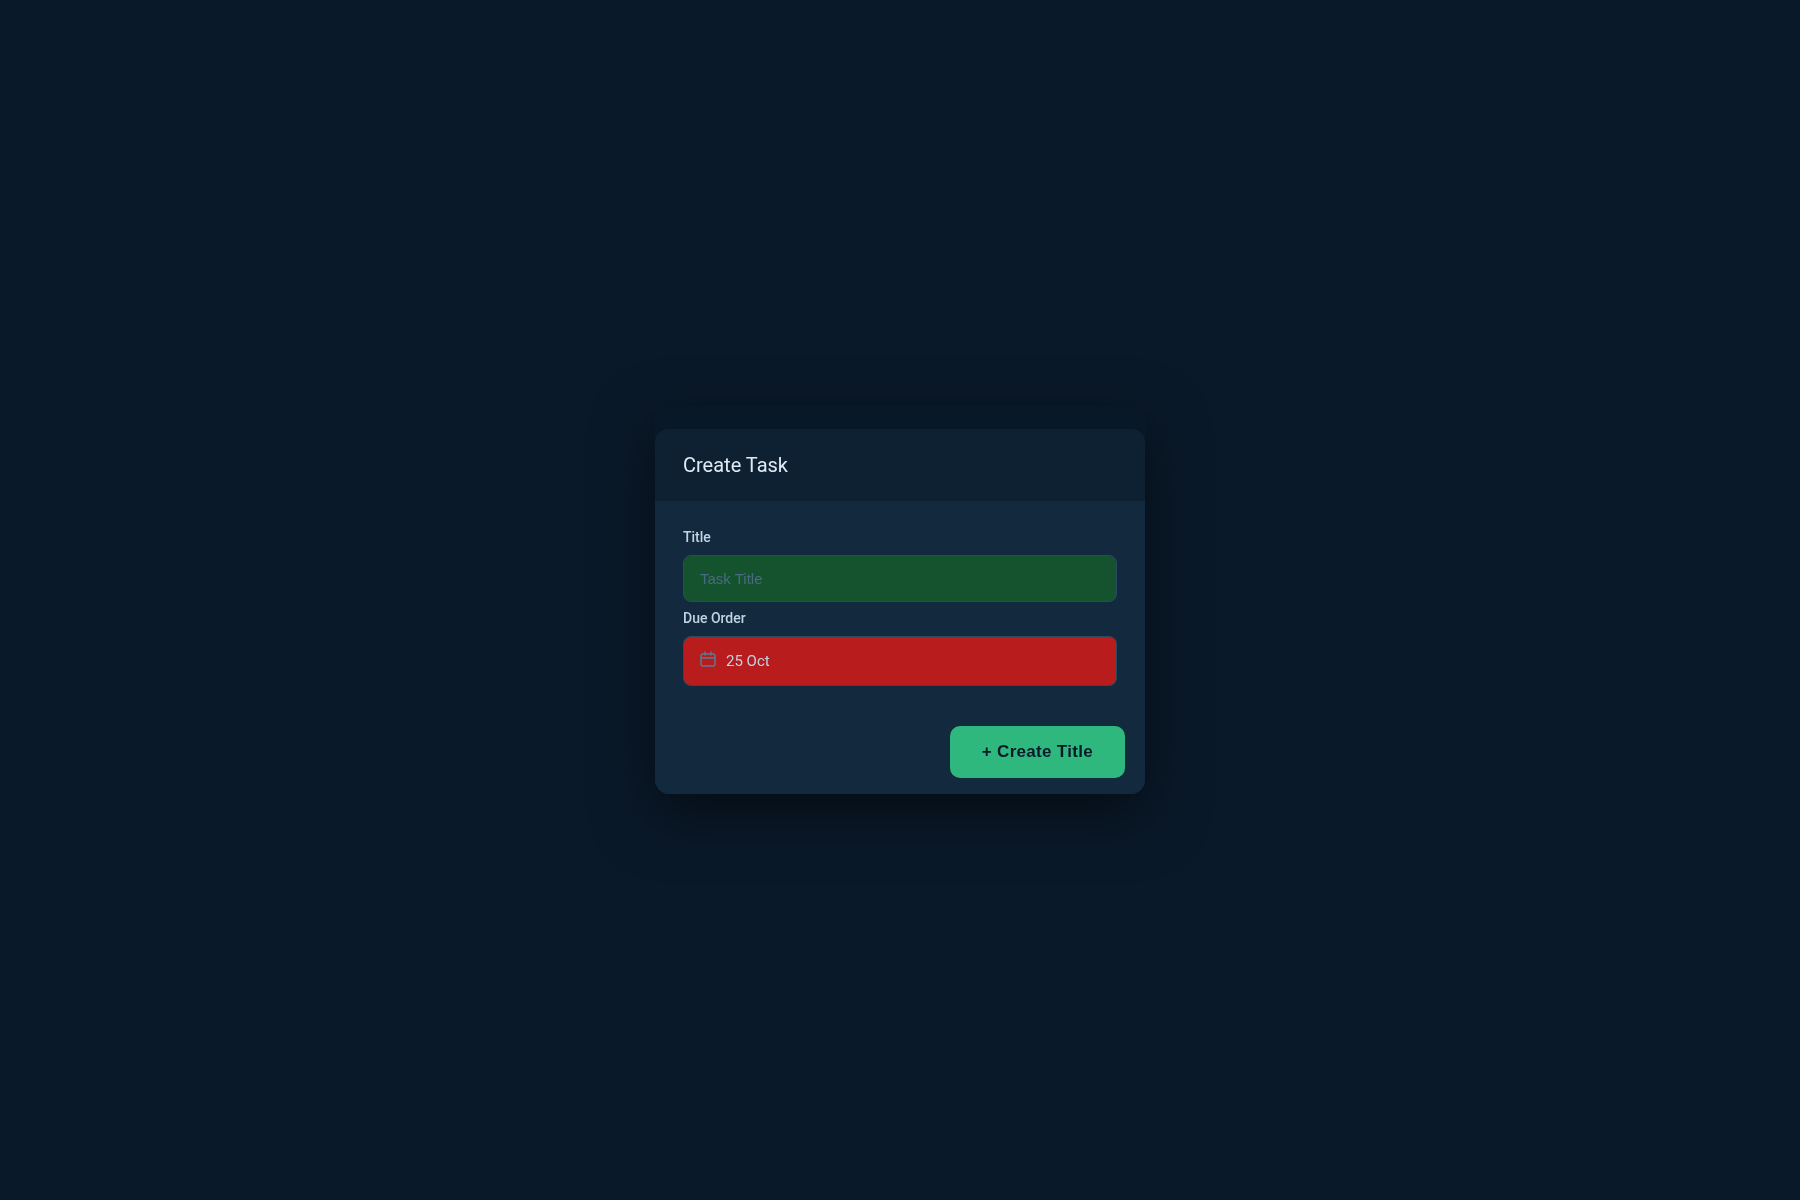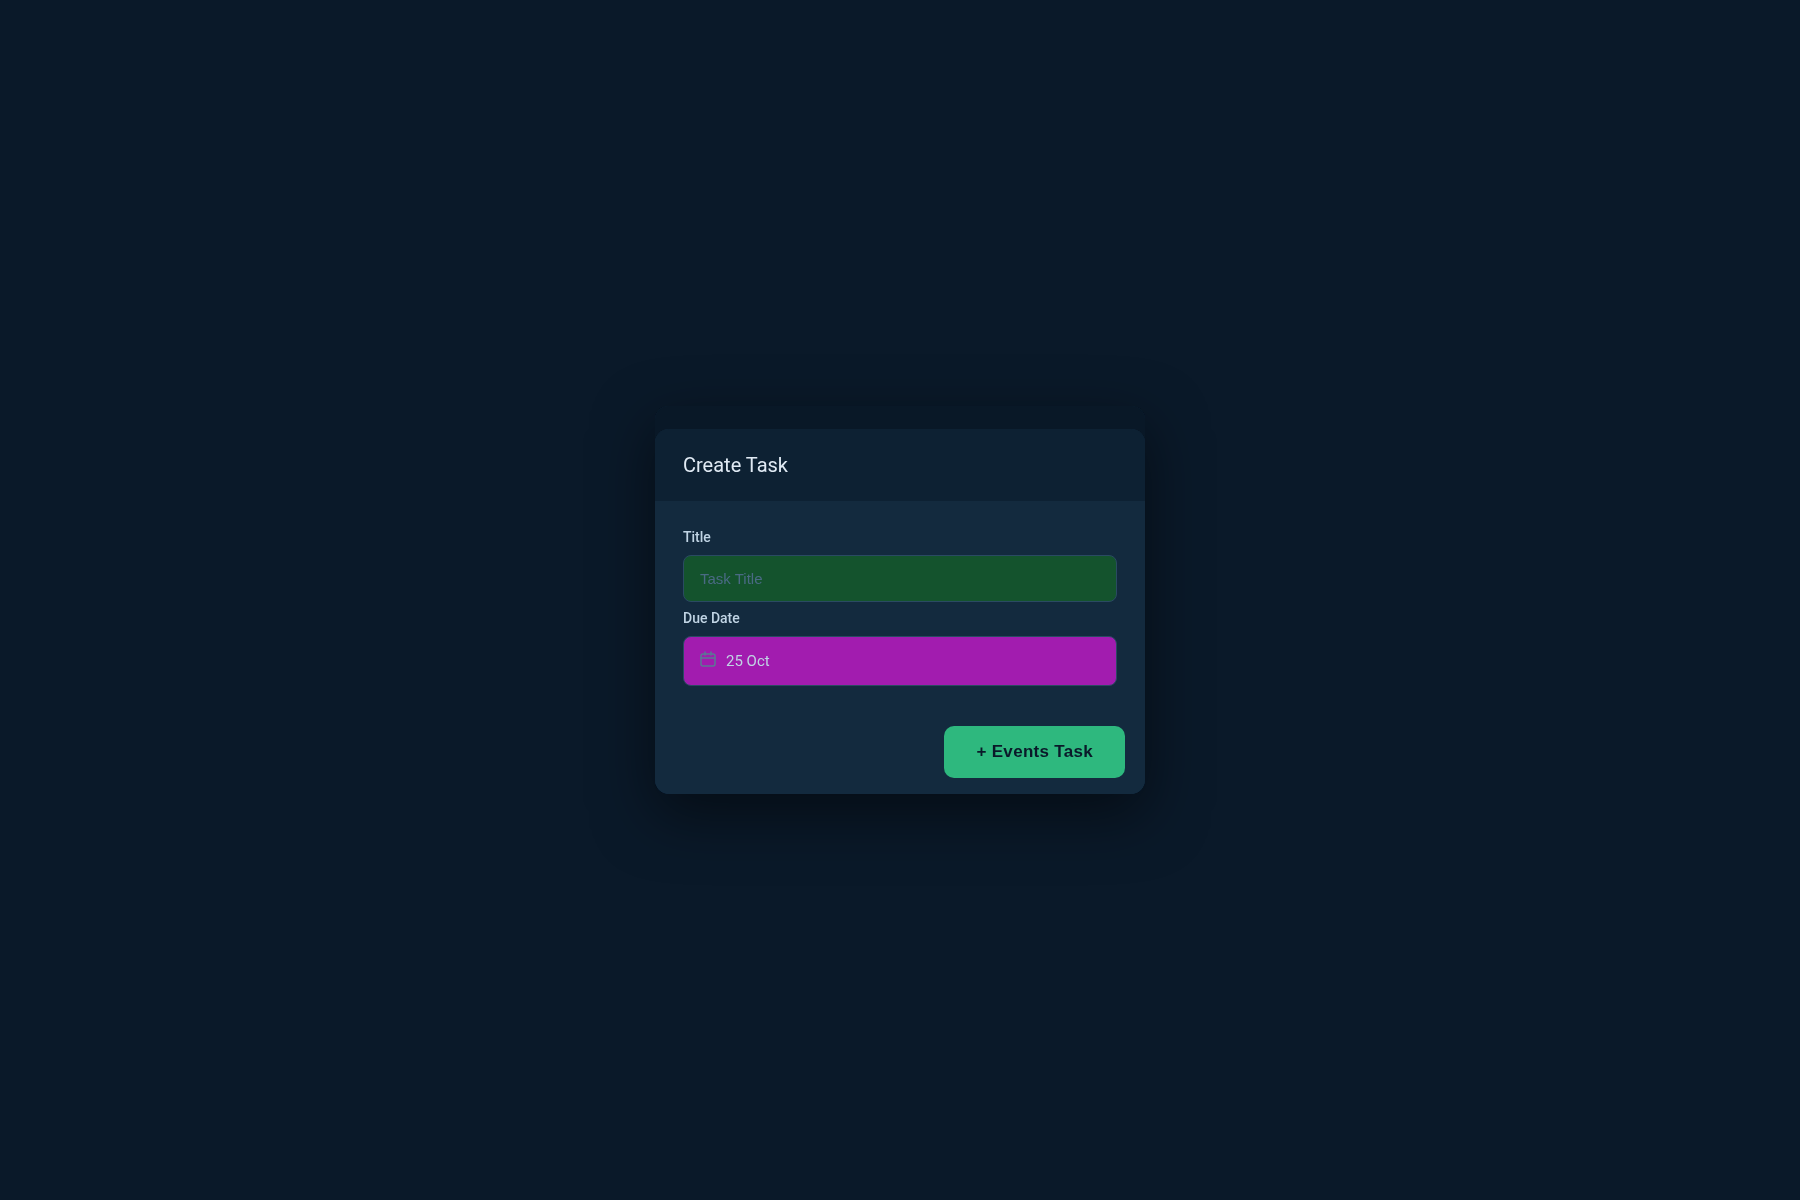--- a/index.html
+++ b/index.html
@@ -229,21 +229,21 @@
       color: #7a9ab4;
       outline: none;
     }
 
     .form-input::placeholder {
       color: #4a6a84;
     }
 
     .date-input {
       width: 100%;
-      background-color: #a21caf;
+      background-color: #b91c1c;
       border: 1px solid #2a4a62;
       border-radius: 8px;
       padding: 14px 16px;
       font-size: 15px;
       color: #c0d4e4;
       display: flex;
       align-items: center;
       gap: 10px;
       cursor: pointer;
     }
@@ -428,31 +428,31 @@
       <span class="modal-title">Create Task</span>
     </div>
     <div class="modal-body">
 
       <div class="form-group">
         <label class="form-label">Title</label>
         <input class="form-input" type="text" placeholder="Task Title" style="">
       </div>
 
       <div class="form-group">
-        <label class="form-label">Due Date</label>
+        <label class="form-label">Due Order</label>
         <div class="date-input">
           <span class="date-icon">
             <svg width="16" height="16" viewBox="0 0 16 16" fill="none" xmlns="http://www.w3.org/2000/svg">
               <rect x="1" y="3" width="14" height="12" rx="2" stroke="#5a7a94" stroke-width="1.5" fill="none"></rect>
               <path d="M5 1v3M11 1v3M1 7h14" stroke="#5a7a94" stroke-width="1.5" stroke-linecap="round"></path>
             </svg>
           </span>
           <span>25 Oct</span>
         </div>
       </div>
 
     </div>
     <div class="modal-footer">
-      <button class="create-task-btn">+ Events Task</button>
+      <button class="create-task-btn">+ Create Title</button>
     </div>
   </div>
 
 </div>
 
 </body></html>

